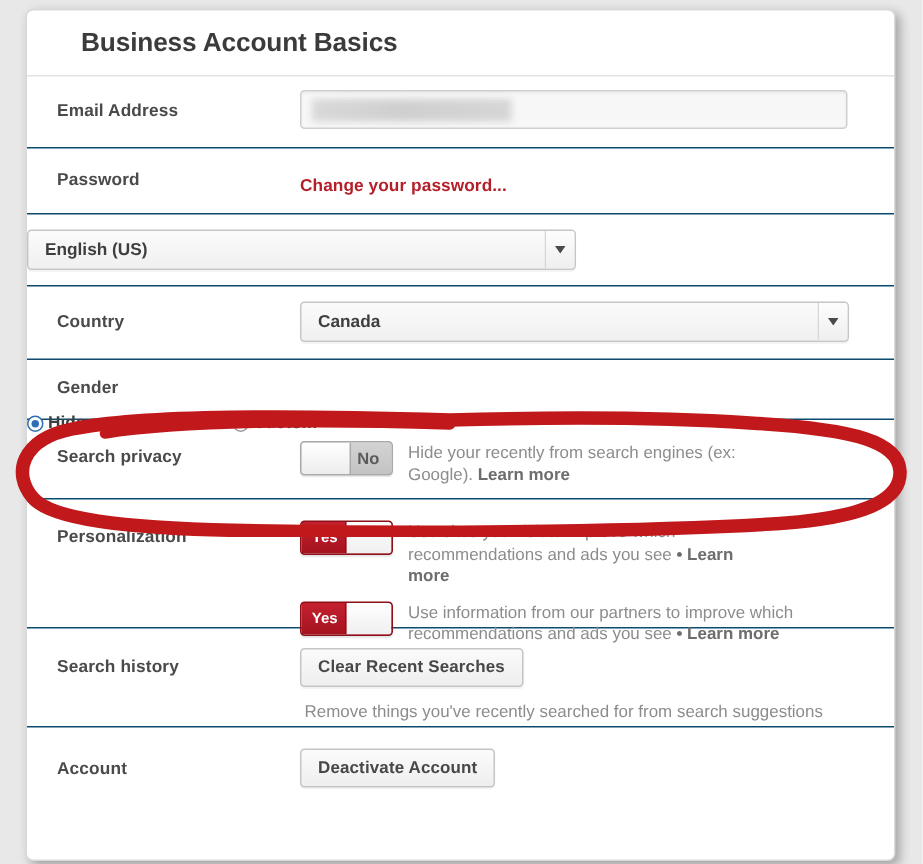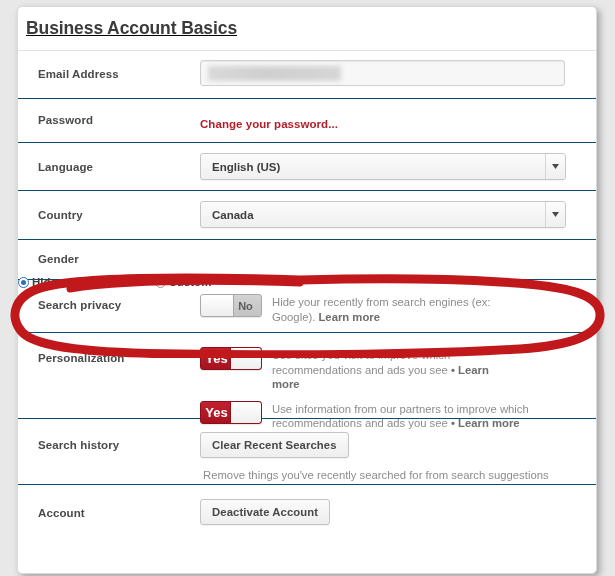--- a/index.html
+++ b/index.html
@@ -32,25 +32,24 @@
     border: 1px solid #d9d9d9;
     border-radius: 5px;
     box-shadow: 3px 3px 7px rgba(0,0,0,0.30);
     box-sizing: border-box;
     overflow: hidden;
   }
 
   .card-header {
     height: 44px;
     box-sizing: border-box;
-    padding: 0 0 0 8px;
+    padding: 0 0 0 36px;
     display: flex;
     align-items: center;
     border-bottom: 1px solid #e2e2e2;
-    text-decoration: underline;
   }
   .card-title {
     font-size: 17.5px;
     font-weight: bold;
     color: #3b3b3b;
     letter-spacing: -0.1px;
   }
 
   
   .row {
@@ -269,21 +268,21 @@
   
   .toggle.on {
     background: linear-gradient(180deg, #c4202f 0%, #a5131f 100%);
     border-color: #8d1018;
   }
   .toggle.on .toggle-label {
     position: absolute;
     left: 0; top: 0;
     width: 31px; height: 100%;
     display: flex; align-items: center; justify-content: center;
-    font-size: 13px; font-weight: bold; color: #ffffff;
+    font-size: 10px; font-weight: bold; color: #ffffff;
   }
   .toggle.on .knob {
     position: absolute;
     right: 0; top: 0;
     width: 30px; height: 100%;
     background: linear-gradient(180deg, #ffffff 0%, #efefef 100%);
     border-left: 1px solid #8d1018;
     border-radius: 0 2px 2px 0;
   }
 
@@ -354,21 +353,20 @@
     </div>
 
     <div class="row row-password">
       <div class="row-label">Password</div>
       <div class="row-field">
         <a class="link-danger" href="#">Change your password...</a>
       </div>
     </div>
 
     <div class="row row-language">
-      <div class="row-label">Language</div>
       <div class="row-field">
         <div class="select-wrap">
           <div class="select-box">English (US)</div>
           <div class="select-arrow">
             <svg width="7" height="5" viewBox="0 0 7 5">
                 <polygon points="0,0 7,0 3.5,5" fill="#4a4a4a"></polygon>
               </svg>
           </div>
         </div>
       </div>

